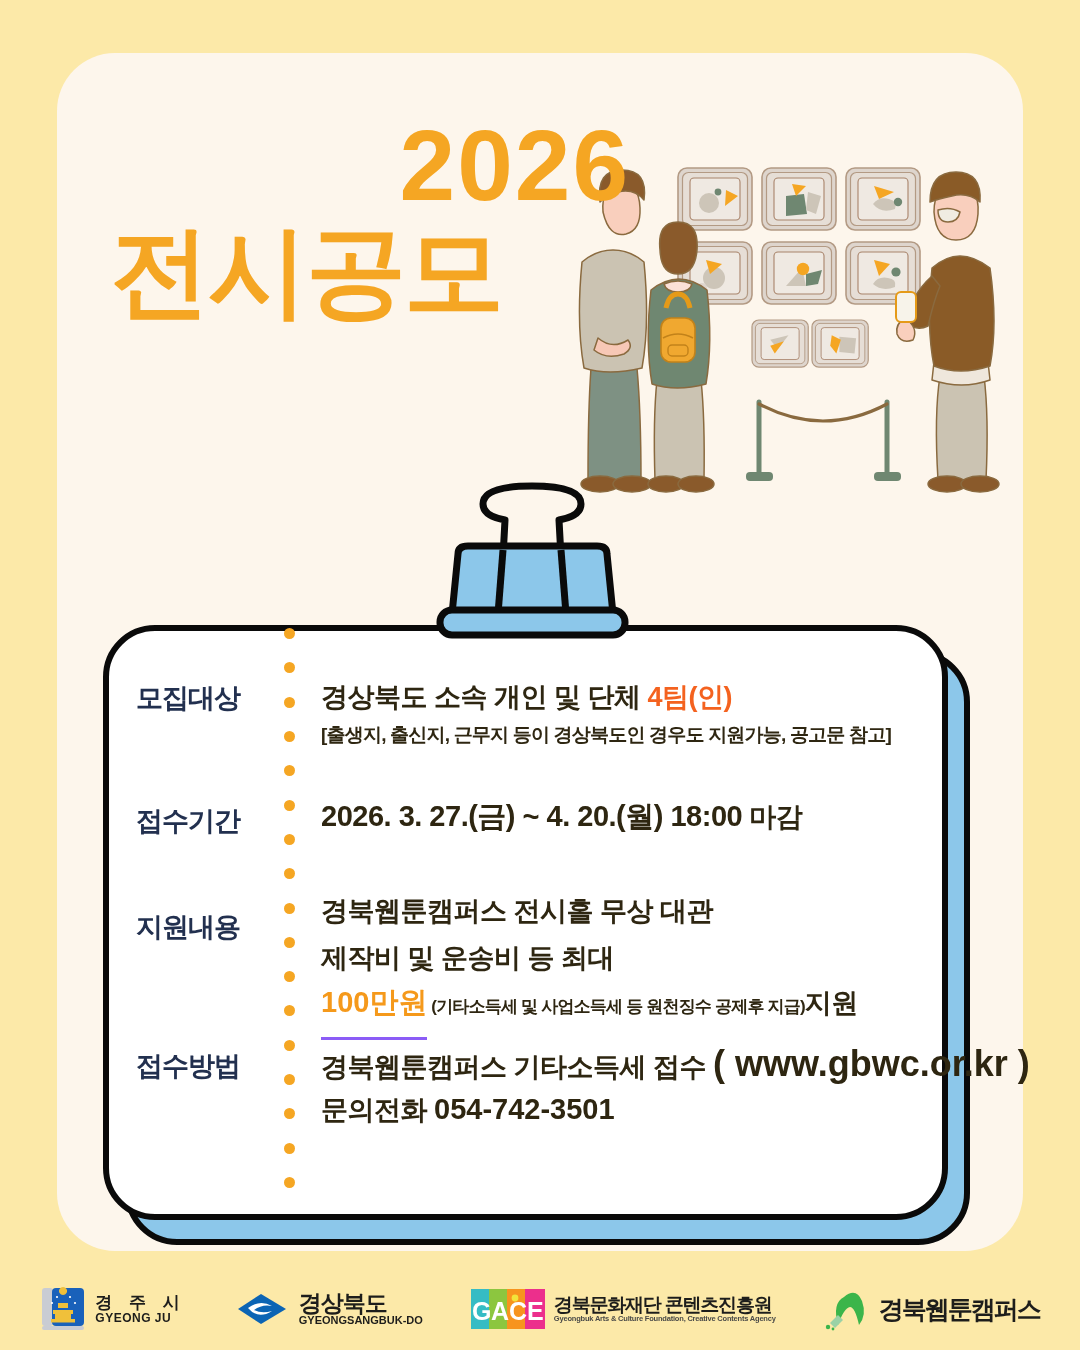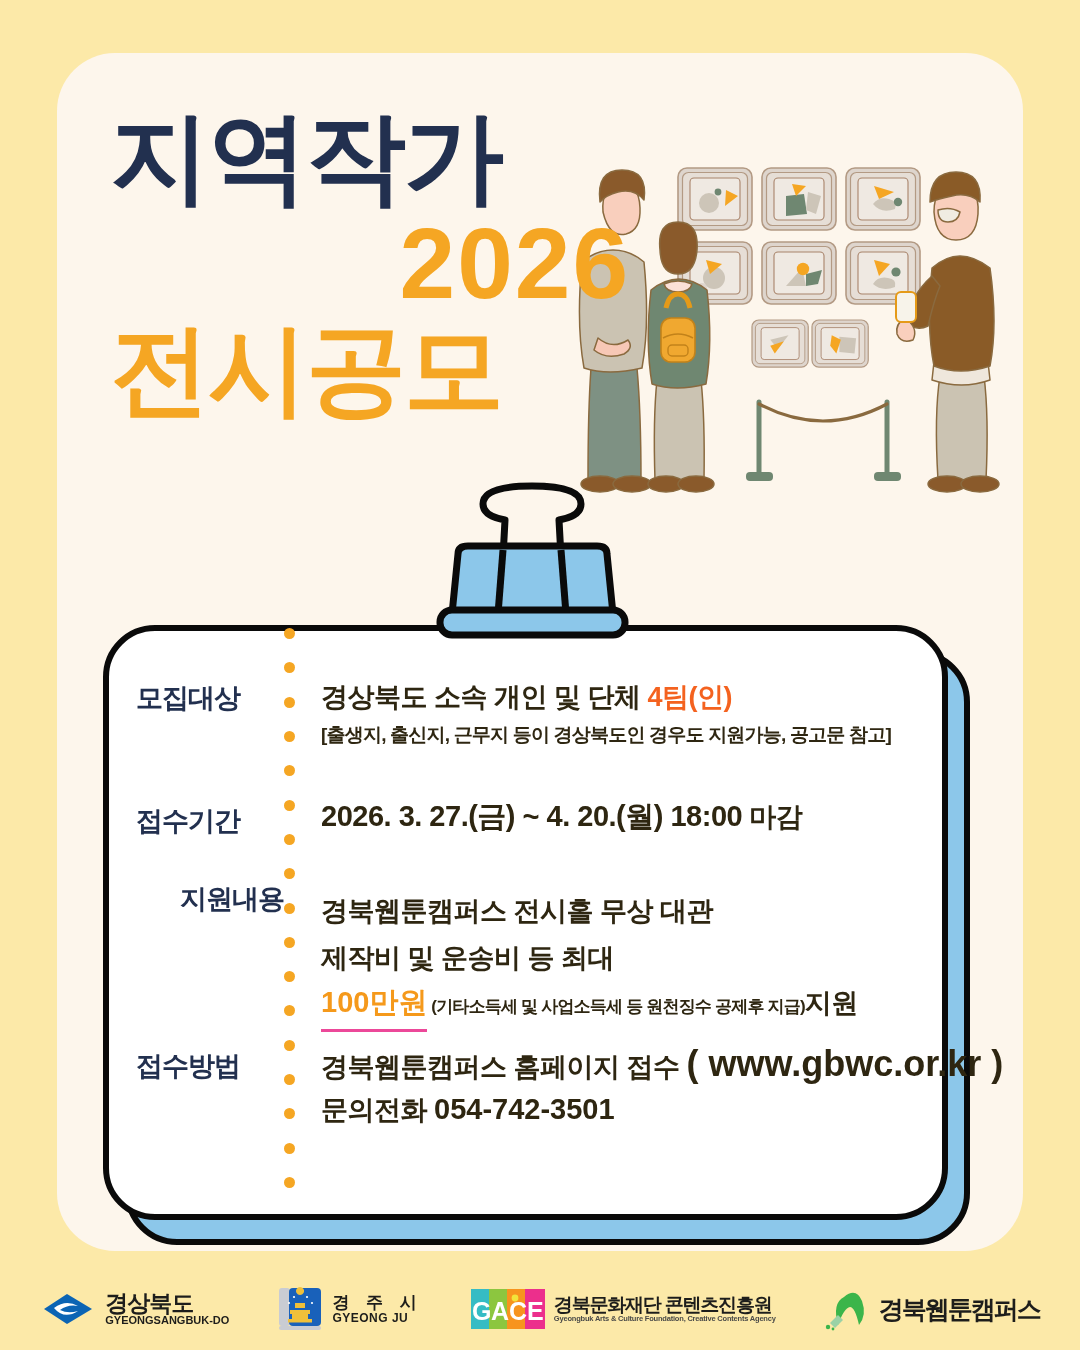--- a/index.html
+++ b/index.html
@@ -121,22 +121,22 @@
   .t-main{ font-size:27px; font-weight:600; letter-spacing:-0.5px; }
   .t-note{ font-size:19px; font-weight:600; letter-spacing:-0.8px; }
   .t-date{ font-size:29px; font-weight:800; letter-spacing:-0.5px; }
   .t-sub{ font-size:17px; font-weight:600; letter-spacing:-0.8px;text-align:center; }
   .t-url{ font-size:36px; font-weight:800; letter-spacing:0px; }
   .t-tel{ font-size:29px; font-weight:800; letter-spacing:0px; }
 
   .orange{ color:#f4621f; font-weight:800; }
   .orange-u{
     color:#f5991b; font-weight:800; font-size:29px;
-    border-bottom:3px solid #ec4899;
-    padding-bottom:11px;
+    border-bottom:3px solid #8b5cf6;
+    padding-bottom:19px;
   }
   .reg{ font-weight:600; }
 
   
   .logos{
     position:absolute;
     left:0; top:1268px;
     width:1080px; height:82px;
     display:flex;
     align-items:center;
@@ -154,21 +154,20 @@
   .lg-gj-ko{ font-size:17px; font-weight:800; color:#1d1d1b; letter-spacing:6px; white-space:nowrap;}
   .lg-gj-en{ font-size:12px; font-weight:800; color:#1d1d1b; letter-spacing:0.5px; white-space:nowrap;}
   .lg-wt{ font-size:25px; font-weight:800; color:#1d1d1b; letter-spacing:-2px; white-space:nowrap;}
 </style>
 </head>
 <body>
 
 <div class="cream-panel"></div>
 
 <div class="headline">
-  <div class="hl-line hl-1">지역작가</div>
   <div class="hl-line hl-2">2026</div>
   <div class="hl-line hl-3">전시공모</div>
 </div>
 
 <div class="illus">
 <svg viewBox="0 0 470 360" xmlns="http://www.w3.org/2000/svg">
   <defs>
     <g id="frm">
       <rect x="0" y="0" width="74" height="62" rx="9" fill="#ded5cd" stroke="#b39a84" stroke-width="1.6"></rect>
       <rect x="4.5" y="4.5" width="65" height="53" rx="6" fill="#e6ded6" stroke="#b39a84" stroke-width="1.2"></rect>
@@ -316,52 +315,41 @@
   </div>
 
   <div class="row">
     <div class="row-label" style="top:178px;">접수기간</div>
     <div class="row-body t-date" style="top:172px;text-align:right;">
       <span>2026. 3. 27.(금) ~ 4. 20.(월) 18:00</span><span class="reg" style="font-size:27px;"> 마감</span>
     </div>
   </div>
 
   <div class="row">
-    <div class="row-label" style="top:256px;margin-left:44px;">지원내용</div>
+    <div class="row-label" style="top:284px;">지원내용</div>
     <div class="row-body t-main" style="top:268px;">경북웹툰캠퍼스 전시홀 무상 대관</div>
     <div class="row-body t-main" style="top:315px;">제작비 및 운송비 등 최대</div>
     <div class="row-body" style="top:358px;">
       <span class="orange-u">100만원</span><span class="t-sub"> (기타소득세 및 사업소득세 등 원천징수 공제후 지급)</span><span class="t-main">지원</span>
     </div>
   </div>
 
   <div class="row">
     <div class="row-label" style="top:423px;">접수방법</div>
     <div class="row-body" style="top:418px;">
-      <span class="t-main">경북웹툰캠퍼스 홈페이지 접수 </span><span class="t-url">( www.gbwc.or.kr )</span>
+      <span class="t-main">경북웹툰캠퍼스 기타소득세 접수 </span><span class="t-url">( www.gbwc.or.kr )</span>
     </div>
     <div class="row-body" style="top:467px;">
       <span class="t-main">문의전화 </span><span class="t-tel">054-742-3501</span>
     </div>
   </div>
 
 </div>
 
 <div class="logos">
-
-  <div class="logo">
-    <svg class="logo-mark" width="56" height="42" viewBox="0 0 56 42">
-      <path d="M4 21 L27 6 L52 21 L27 36 Z" fill="#0b64b4"></path>
-      <path d="M14 20 q12 -9 24 -2 q-10 -2 -18 4 q8 4 18 1 q-14 9 -24 -3 Z" fill="#ffffff"></path>
-    </svg>
-    <div class="logo-txt">
-      <span class="lg-ko">경상북도</span>
-      <span class="lg-en">GYEONGSANGBUK-DO</span>
-    </div>
-  </div>
 
   <div class="logo">
     <svg class="logo-mark" width="46" height="48" viewBox="0 0 46 48">
       <rect x="2" y="3" width="11" height="38" rx="3" fill="#c9ccd3"></rect>
       <rect x="12" y="3" width="32" height="38" rx="4" fill="#1961ba"></rect>
       <path d="M23 10 a4 4 0 1 1 0.1 0 Z" fill="#f0c03a"></path>
       <path d="M18 18 h10 v5 h-10 Z M13 25 h20 v4 h-20 Z M15 29 h16 v5 h-16 Z" fill="#f0c03a"></path>
       <rect x="11" y="34" width="24" height="3.5" fill="#f0c03a"></rect>
       <circle cx="17" cy="12" r="1.1" fill="#ffffff"></circle>
         <circle cx="30" cy="12" r="1.1" fill="#ffffff"></circle>
@@ -369,20 +357,31 @@
         <circle cx="12" cy="18" r="1.1" fill="#ffffff"></circle>
       <rect x="2" y="41" width="42" height="4" rx="2" fill="#c9ccd3"></rect>
     </svg>
     <div class="logo-txt">
       <span class="lg-gj-ko">경 주 시</span>
       <span class="lg-gj-en">GYEONG JU</span>
     </div>
   </div>
 
   <div class="logo">
+    <svg class="logo-mark" width="56" height="42" viewBox="0 0 56 42">
+      <path d="M4 21 L27 6 L52 21 L27 36 Z" fill="#0b64b4"></path>
+      <path d="M14 20 q12 -9 24 -2 q-10 -2 -18 4 q8 4 18 1 q-14 9 -24 -3 Z" fill="#ffffff"></path>
+    </svg>
+    <div class="logo-txt">
+      <span class="lg-ko">경상북도</span>
+      <span class="lg-en">GYEONGSANGBUK-DO</span>
+    </div>
+  </div>
+
+  <div class="logo">
     <svg class="logo-mark" width="74" height="40" viewBox="0 0 74 40">
       <rect x="0" y="0" width="18" height="40" fill="#36bcc4"></rect>
       <rect x="18" y="0" width="18" height="40" fill="#8cc63f"></rect>
       <rect x="36" y="0" width="18" height="40" fill="#f7941e"></rect>
       <rect x="54" y="0" width="20" height="40" fill="#ec2f8c"></rect>
       <text x="1" y="31" font-family="Liberation Sans, sans-serif" font-size="25" font-weight="800" fill="#ffffff">G</text>
       <text x="20" y="31" font-family="Liberation Sans, sans-serif" font-size="25" font-weight="800" fill="#ffffff">A</text>
       <text x="38" y="31" font-family="Liberation Sans, sans-serif" font-size="25" font-weight="800" fill="#ffffff">C</text>
       <text x="56" y="31" font-family="Liberation Sans, sans-serif" font-size="25" font-weight="800" fill="#ffffff">E</text>
       <circle cx="44" cy="9" r="3.4" fill="#f2e33a"></circle>

